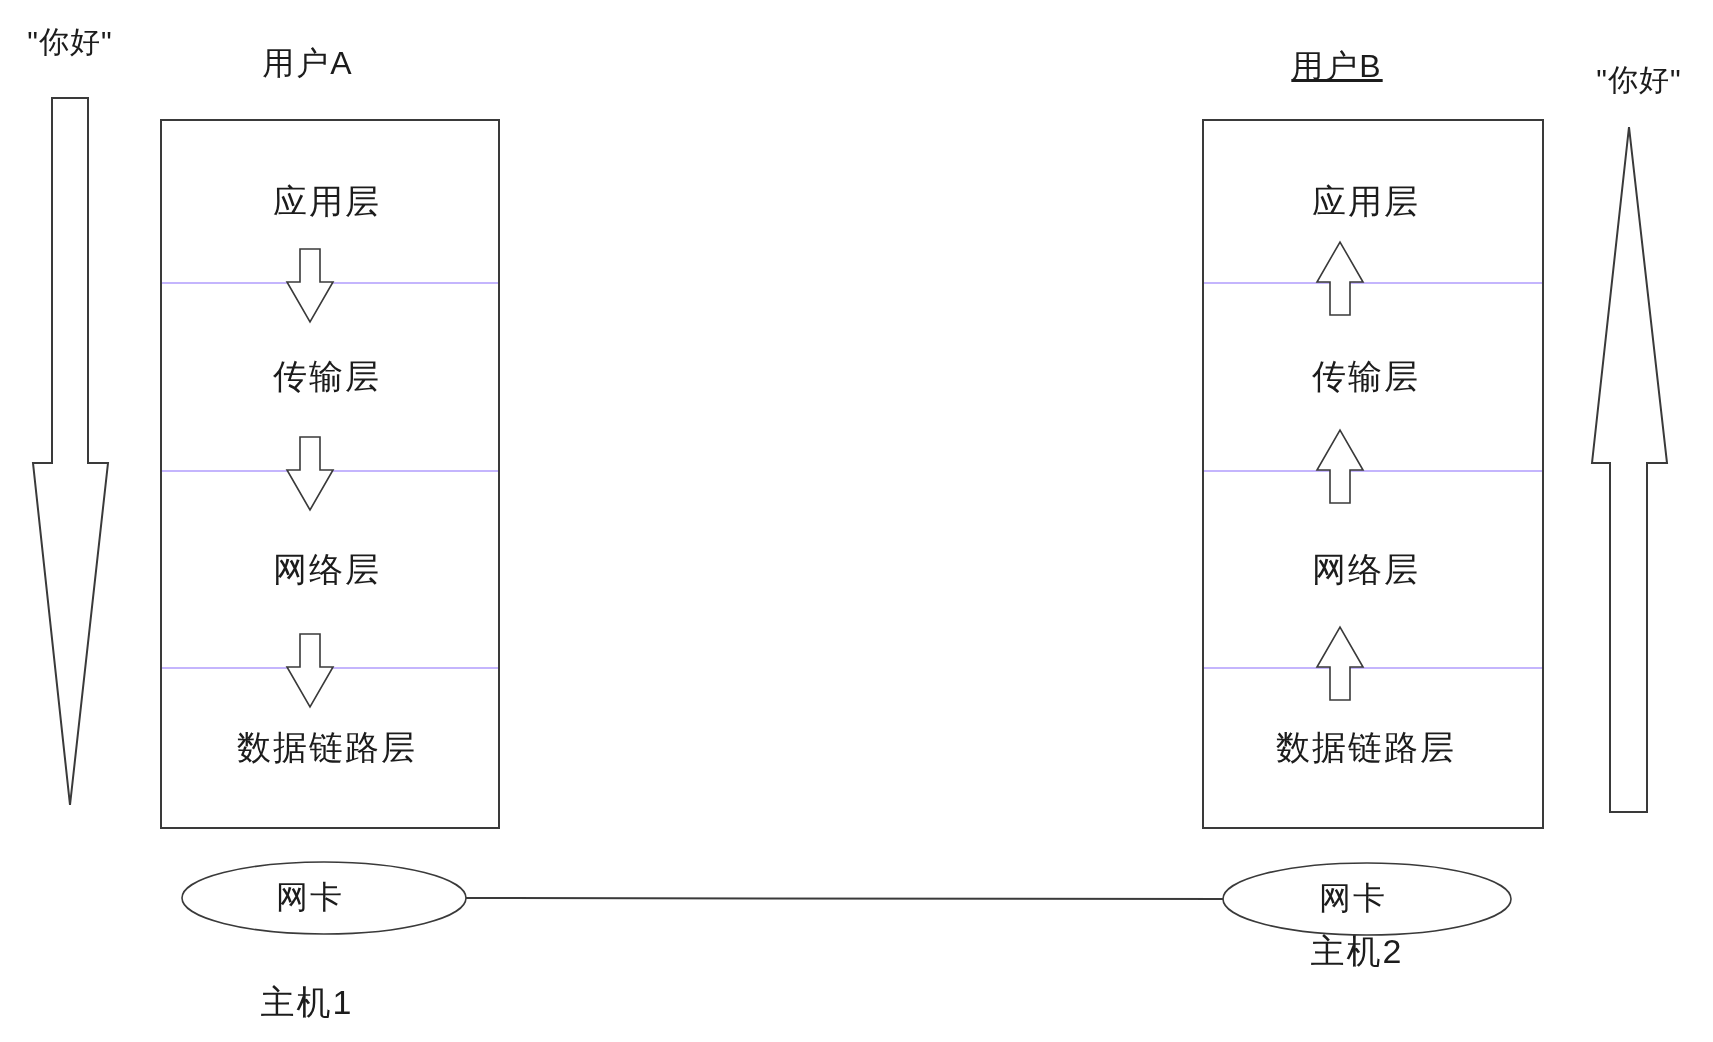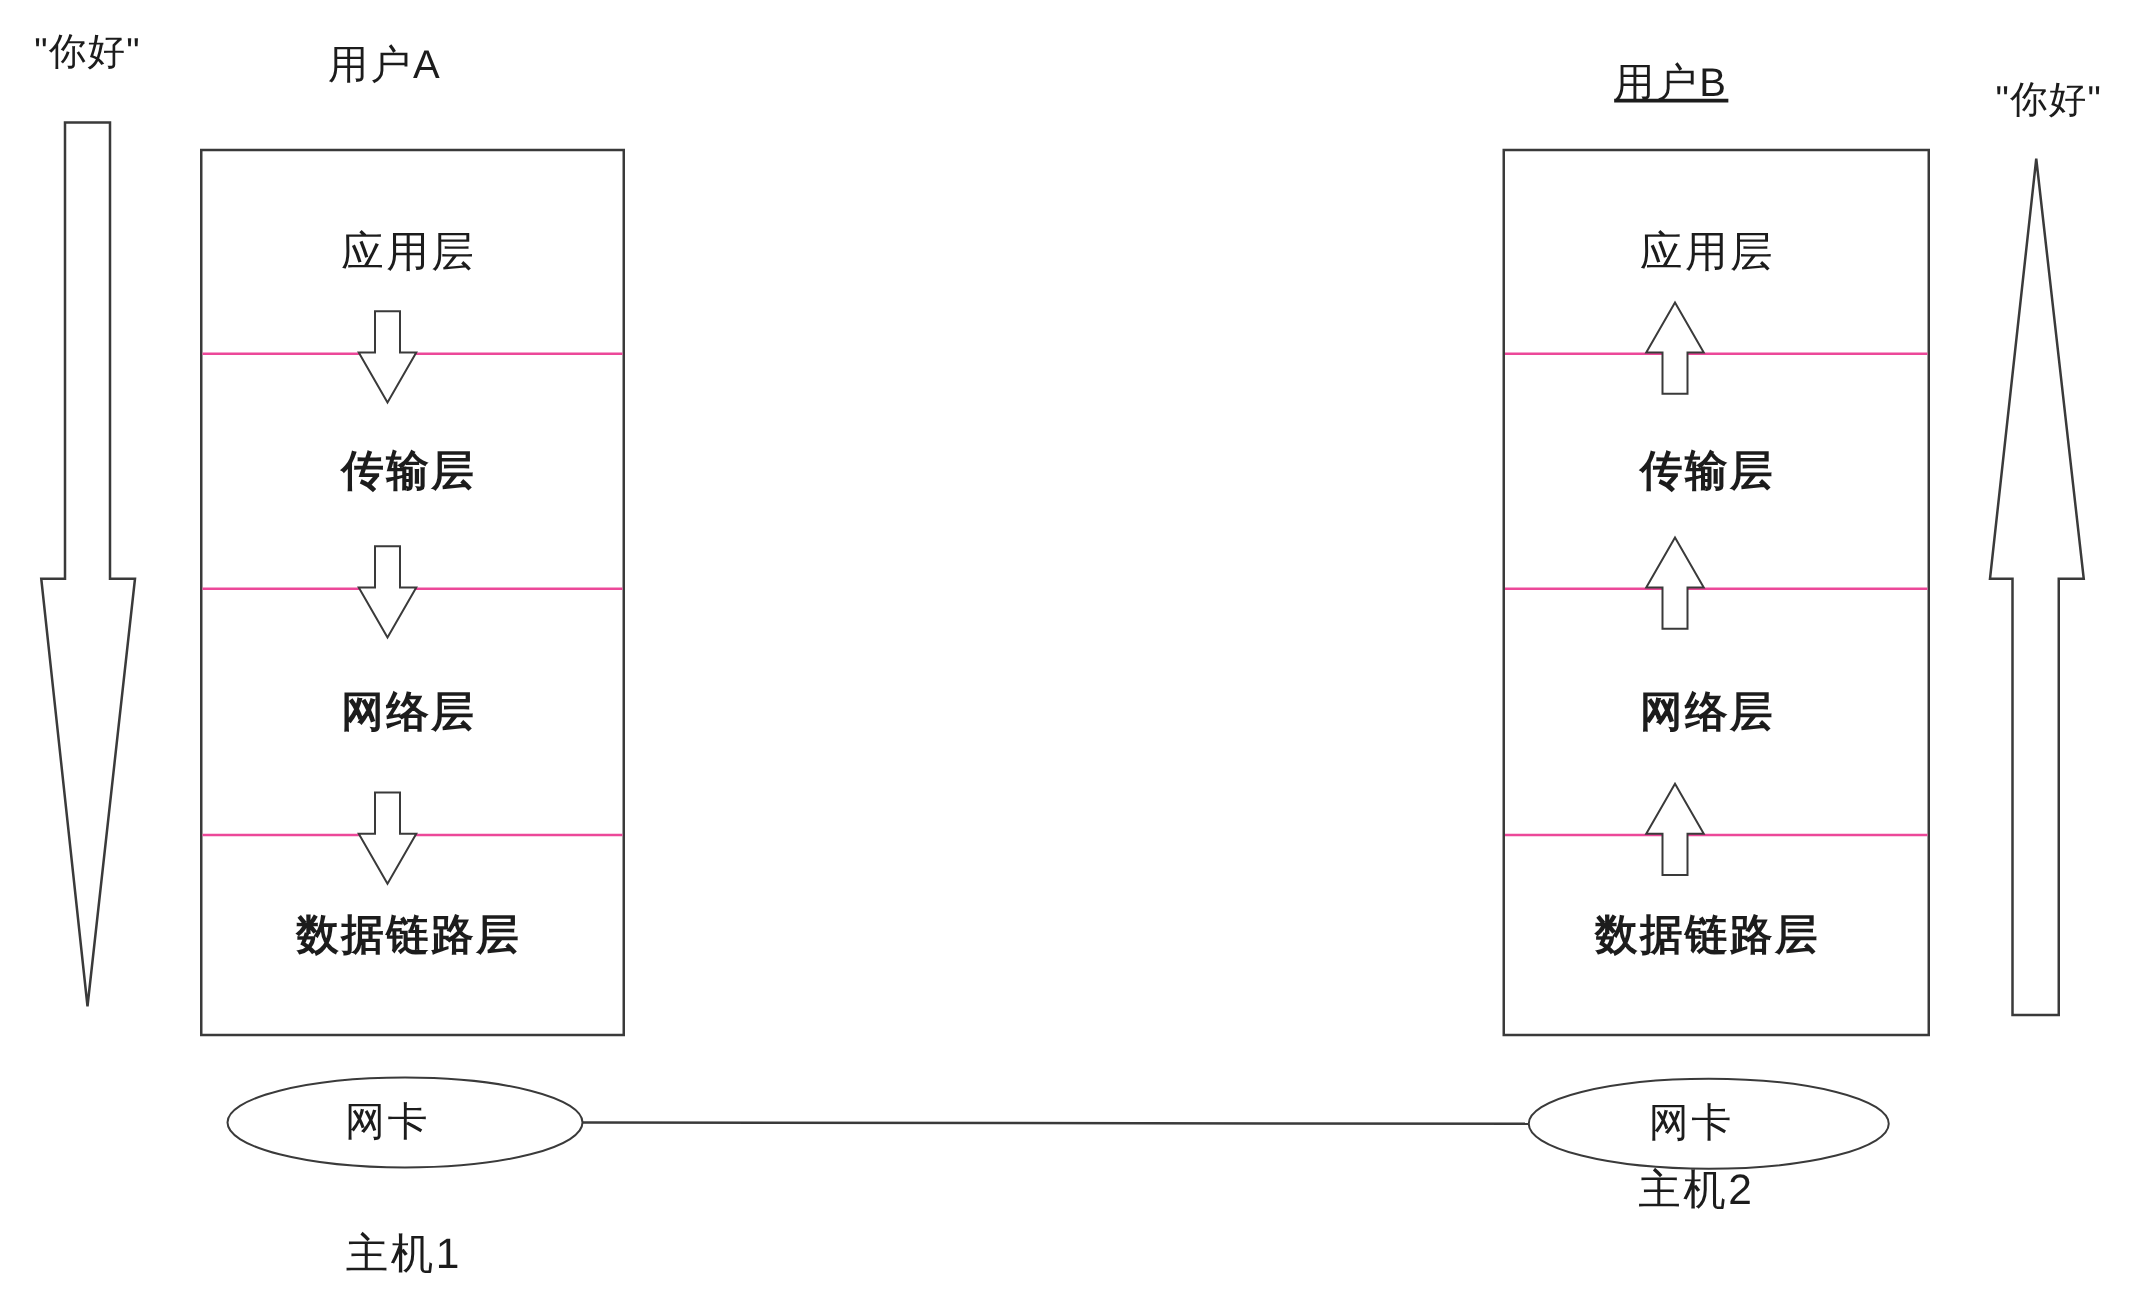--- a/index.html
+++ b/index.html
@@ -21,21 +21,21 @@
     background:transparent;
   }
   .layer{
     flex:none;
     display:flex;
     align-items:center;
     justify-content:center;
     box-sizing:border-box;
     padding-left:40px;
   }
-  .layer + .layer{ border-top:2px solid #ec4899;font-weight:bold; }
+  .layer + .layer{ border-top:2px solid #c4b5fd; }
   .layer-label{
     font-size:34px;
     letter-spacing:2px;
     position:relative;
     white-space:nowrap;
   }
   .stack1 .layer-label{ left:-23px; }
   .stack2 .layer-label{ left:-27px; }
   .svg-overlay{
     position:absolute;
@@ -106,22 +106,22 @@
       <span class="layer-label">网络层</span>
     </div>
     <div class="layer" style="flex:1;">
       <span class="layer-label">数据链路层</span>
     </div>
   </div>
 
   <div class="txt greeting" style="left:70px;top:42px;">"你好"</div>
   <div class="txt greeting" style="left:1639px;top:80px;">"你好"</div>
 
-  <div class="txt user-label" style="left:308px;top:52px;">用户A</div>
+  <div class="txt user-label" style="left:308px;top:64px;">用户A</div>
   <div class="txt user-label" style="left:1337px;top:67px;text-decoration:underline;">用户B</div>
 
   <div class="txt nic-label" style="left:310px;top:898px;">网卡</div>
   <div class="txt nic-label" style="left:1353px;top:899px;">网卡</div>
 
-  <div class="txt host-label" style="left:307px;top:1003px;margin-left:16px;">主机1</div>
+  <div class="txt host-label" style="left:307px;top:1003px;">主机1</div>
   <div class="txt host-label" style="left:1357px;top:952px;">主机2</div>
 
 </div>
 
 </body></html>

